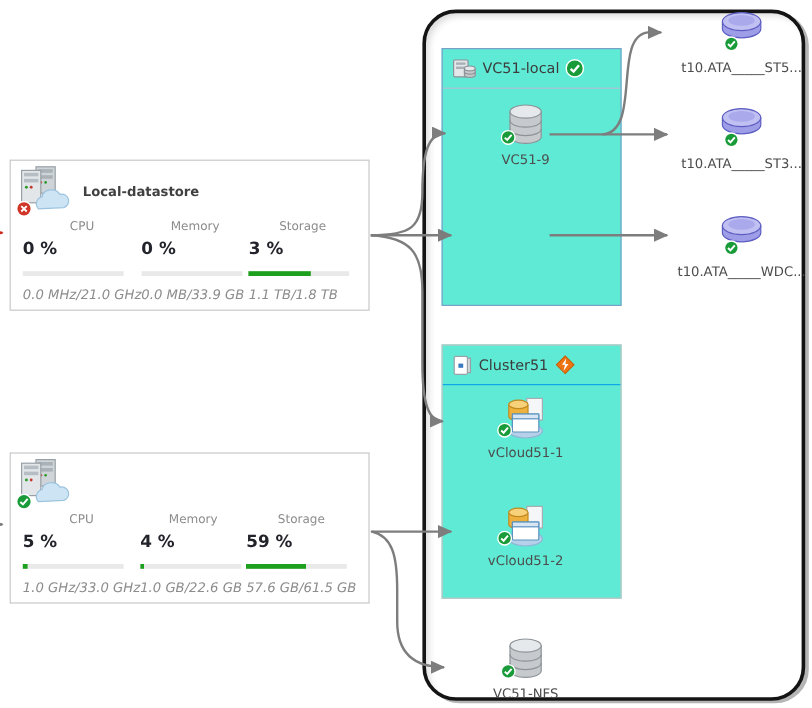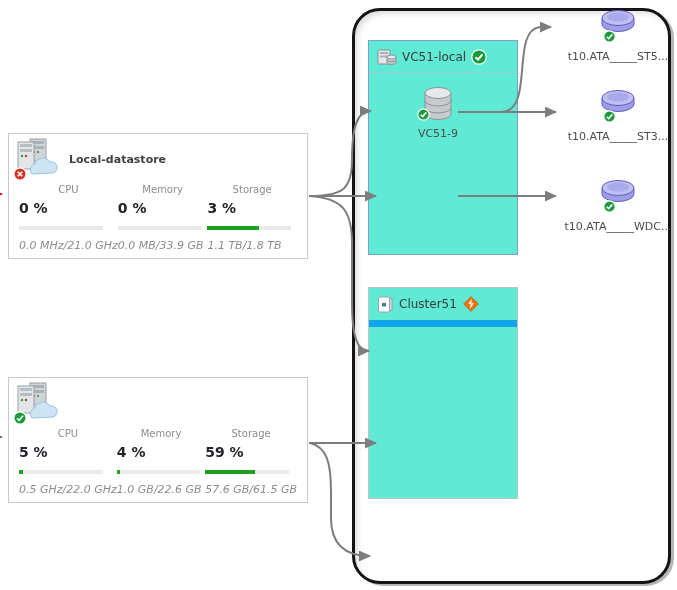--- a/index.html
+++ b/index.html
@@ -26,21 +26,21 @@
   .panel{position:absolute;left:352px;top:8px;width:319px;height:576px;background:#fff;
          border:3px solid #141414;border-radius:28px;box-sizing:border-box;z-index:1;
          box-shadow:3px 2px 0 #b5b5b5, inset 4px 4px 6px -2px #d9d9d9;}
 
   
   .group{position:absolute;background:#5eead4;box-sizing:border-box;z-index:2;}
   .group.blue{border:1px solid #7aa2c8;}
   .group.gray{border:1px solid #c2c2c2;}
   .group-head{display:flex;align-items:center;gap:5px;height:32px;padding:0 8px;}
   .group.blue .group-head{border-bottom:1px solid #aec4d8;}
-  .group.gray .group-head{border-bottom:7px solid #0ea5e9;}
+  .group.gray .group-head{border-bottom:1px solid #0ea5e9;}
   .group-title{font-size:12px;color:#3c3c3c;}
   .group-head svg{flex:0 0 auto;}
 
   
   .node{position:absolute;width:90px;text-align:center;z-index:3;}
   .node-icon{position:relative;display:inline-block;line-height:0;}
   .node .badge{left:-4px;bottom:1px;width:13px;height:13px;}
   .node-label{font-size:11px;color:#4c4c4c;margin-top:1px;white-space:nowrap;}
   .disk{width:124px;}
   .disk .badge{left:3px;bottom:-8px;}
@@ -133,21 +133,21 @@
         </span>
       </span>
     </div>
     <div class="metrics">
       <div class="metric">
         <div class="m-label">CPU</div>
         <div class="m-value">5 %</div>
         <div class="m-bar">
             <div class="m-fill" style="width: 5%;"></div>
           </div>
-        <div class="m-detail">0.5 GHz/22.0 GHz</div>
+        <div class="m-detail">1.0 GHz/33.0 GHz</div>
       </div>
       <div class="metric">
         <div class="m-label">Memory</div>
         <div class="m-value">4 %</div>
         <div class="m-bar">
             <div class="m-fill" style="width: 4%;"></div>
           </div>
         <div class="m-detail">1.0 GB/22.6 GB</div>
       </div>
       <div class="metric">
@@ -207,22 +207,76 @@
         <svg width="13" height="13" viewBox="0 0 16 16">
             <circle cx="8" cy="8" r="7" fill="#189b38" stroke="#fff" stroke-width="1.4"></circle>
             <path d="M4.5 8.3 L7 10.6 L11.5 5.4" stroke="#fff" stroke-width="2" fill="none"></path>
           </svg>
       </span>
     </span>
     <div class="node-label">VC51-9</div>
   </div>
 
 
-
-
+  <div class="node" style="left:393px;top:330px">
+    <span class="node-icon">
+      <svg width="40" height="36" viewBox="0 0 40 36">
+        <ellipse cx="20" cy="29" rx="14" ry="6" fill="#b5d0e8" stroke="#8fb6d6"></ellipse>
+        <rect x="21" y="2" width="13" height="18" fill="#f4f6f8" stroke="#a8adb2"></rect>
+        <path d="M6 7 v10 a8 3.5 0 0 0 16 0 V7" fill="#eeb13e" stroke="#c08a20"></path>
+        <ellipse cx="14" cy="7" rx="8" ry="3.5" fill="#f7d27a" stroke="#c08a20"></ellipse>
+        <rect x="9" y="15" width="22" height="15" rx="1" fill="#fff" stroke="#5a93c0"></rect>
+        <rect x="9" y="15" width="22" height="4" fill="#d7e6f2" stroke="#5a93c0"></rect>
+      </svg>
+      <span class="badge">
+        <svg width="13" height="13" viewBox="0 0 16 16">
+            <circle cx="8" cy="8" r="7" fill="#189b38" stroke="#fff" stroke-width="1.4"></circle>
+            <path d="M4.5 8.3 L7 10.6 L11.5 5.4" stroke="#fff" stroke-width="2" fill="none"></path>
+          </svg>
+      </span>
+    </span>
+    <div class="node-label">vCloud51-1</div>
+  </div>
+
+  <div class="node" style="left:393px;top:420px">
+    <span class="node-icon">
+      <svg width="40" height="36" viewBox="0 0 40 36">
+        <ellipse cx="20" cy="29" rx="14" ry="6" fill="#b5d0e8" stroke="#8fb6d6"></ellipse>
+        <rect x="21" y="2" width="13" height="18" fill="#f4f6f8" stroke="#a8adb2"></rect>
+        <path d="M6 7 v10 a8 3.5 0 0 0 16 0 V7" fill="#eeb13e" stroke="#c08a20"></path>
+        <ellipse cx="14" cy="7" rx="8" ry="3.5" fill="#f7d27a" stroke="#c08a20"></ellipse>
+        <rect x="9" y="15" width="22" height="15" rx="1" fill="#fff" stroke="#5a93c0"></rect>
+        <rect x="9" y="15" width="22" height="4" fill="#d7e6f2" stroke="#5a93c0"></rect>
+      </svg>
+      <span class="badge">
+        <svg width="13" height="13" viewBox="0 0 16 16">
+            <circle cx="8" cy="8" r="7" fill="#189b38" stroke="#fff" stroke-width="1.4"></circle>
+            <path d="M4.5 8.3 L7 10.6 L11.5 5.4" stroke="#fff" stroke-width="2" fill="none"></path>
+          </svg>
+      </span>
+    </span>
+    <div class="node-label">vCloud51-2</div>
+  </div>
+
+  <div class="node" style="left:393px;top:529px">
+    <span class="node-icon">
+      <svg width="34" height="38" viewBox="0 0 34 38">
+        <path d="M4 9 v21 a13 5.5 0 0 0 26 0 V9" fill="#c6cacd" stroke="#8d9297"></path>
+        <path d="M4 16.5 a13 5.5 0 0 0 26 0 M4 23.5 a13 5.5 0 0 0 26 0" fill="none" stroke="#8d9297"></path>
+        <ellipse cx="17" cy="9" rx="13" ry="5.5" fill="#e6e9eb" stroke="#8d9297"></ellipse>
+      </svg>
+      <span class="badge">
+        <svg width="13" height="13" viewBox="0 0 16 16">
+            <circle cx="8" cy="8" r="7" fill="#189b38" stroke="#fff" stroke-width="1.4"></circle>
+            <path d="M4.5 8.3 L7 10.6 L11.5 5.4" stroke="#fff" stroke-width="2" fill="none"></path>
+          </svg>
+      </span>
+    </span>
+    <div class="node-label">VC51-NFS</div>
+  </div>
 
   <div class="node disk" style="left:556px;top:7px">
     <span class="node-icon">
       <svg width="36" height="28" viewBox="0 0 36 28">
         <path d="M2 11 v6 a16 7.5 0 0 0 32 0 v-6" fill="#9e9ee8" stroke="#5e5ec2"></path>
         <ellipse cx="18" cy="11" rx="16" ry="7.5" fill="#c0c0f2" stroke="#5e5ec2"></ellipse>
         <ellipse cx="18" cy="10" rx="11" ry="4.5" fill="#a9a9ec"></ellipse>
       </svg>
       <span class="badge">
         <svg width="13" height="13" viewBox="0 0 16 16">

